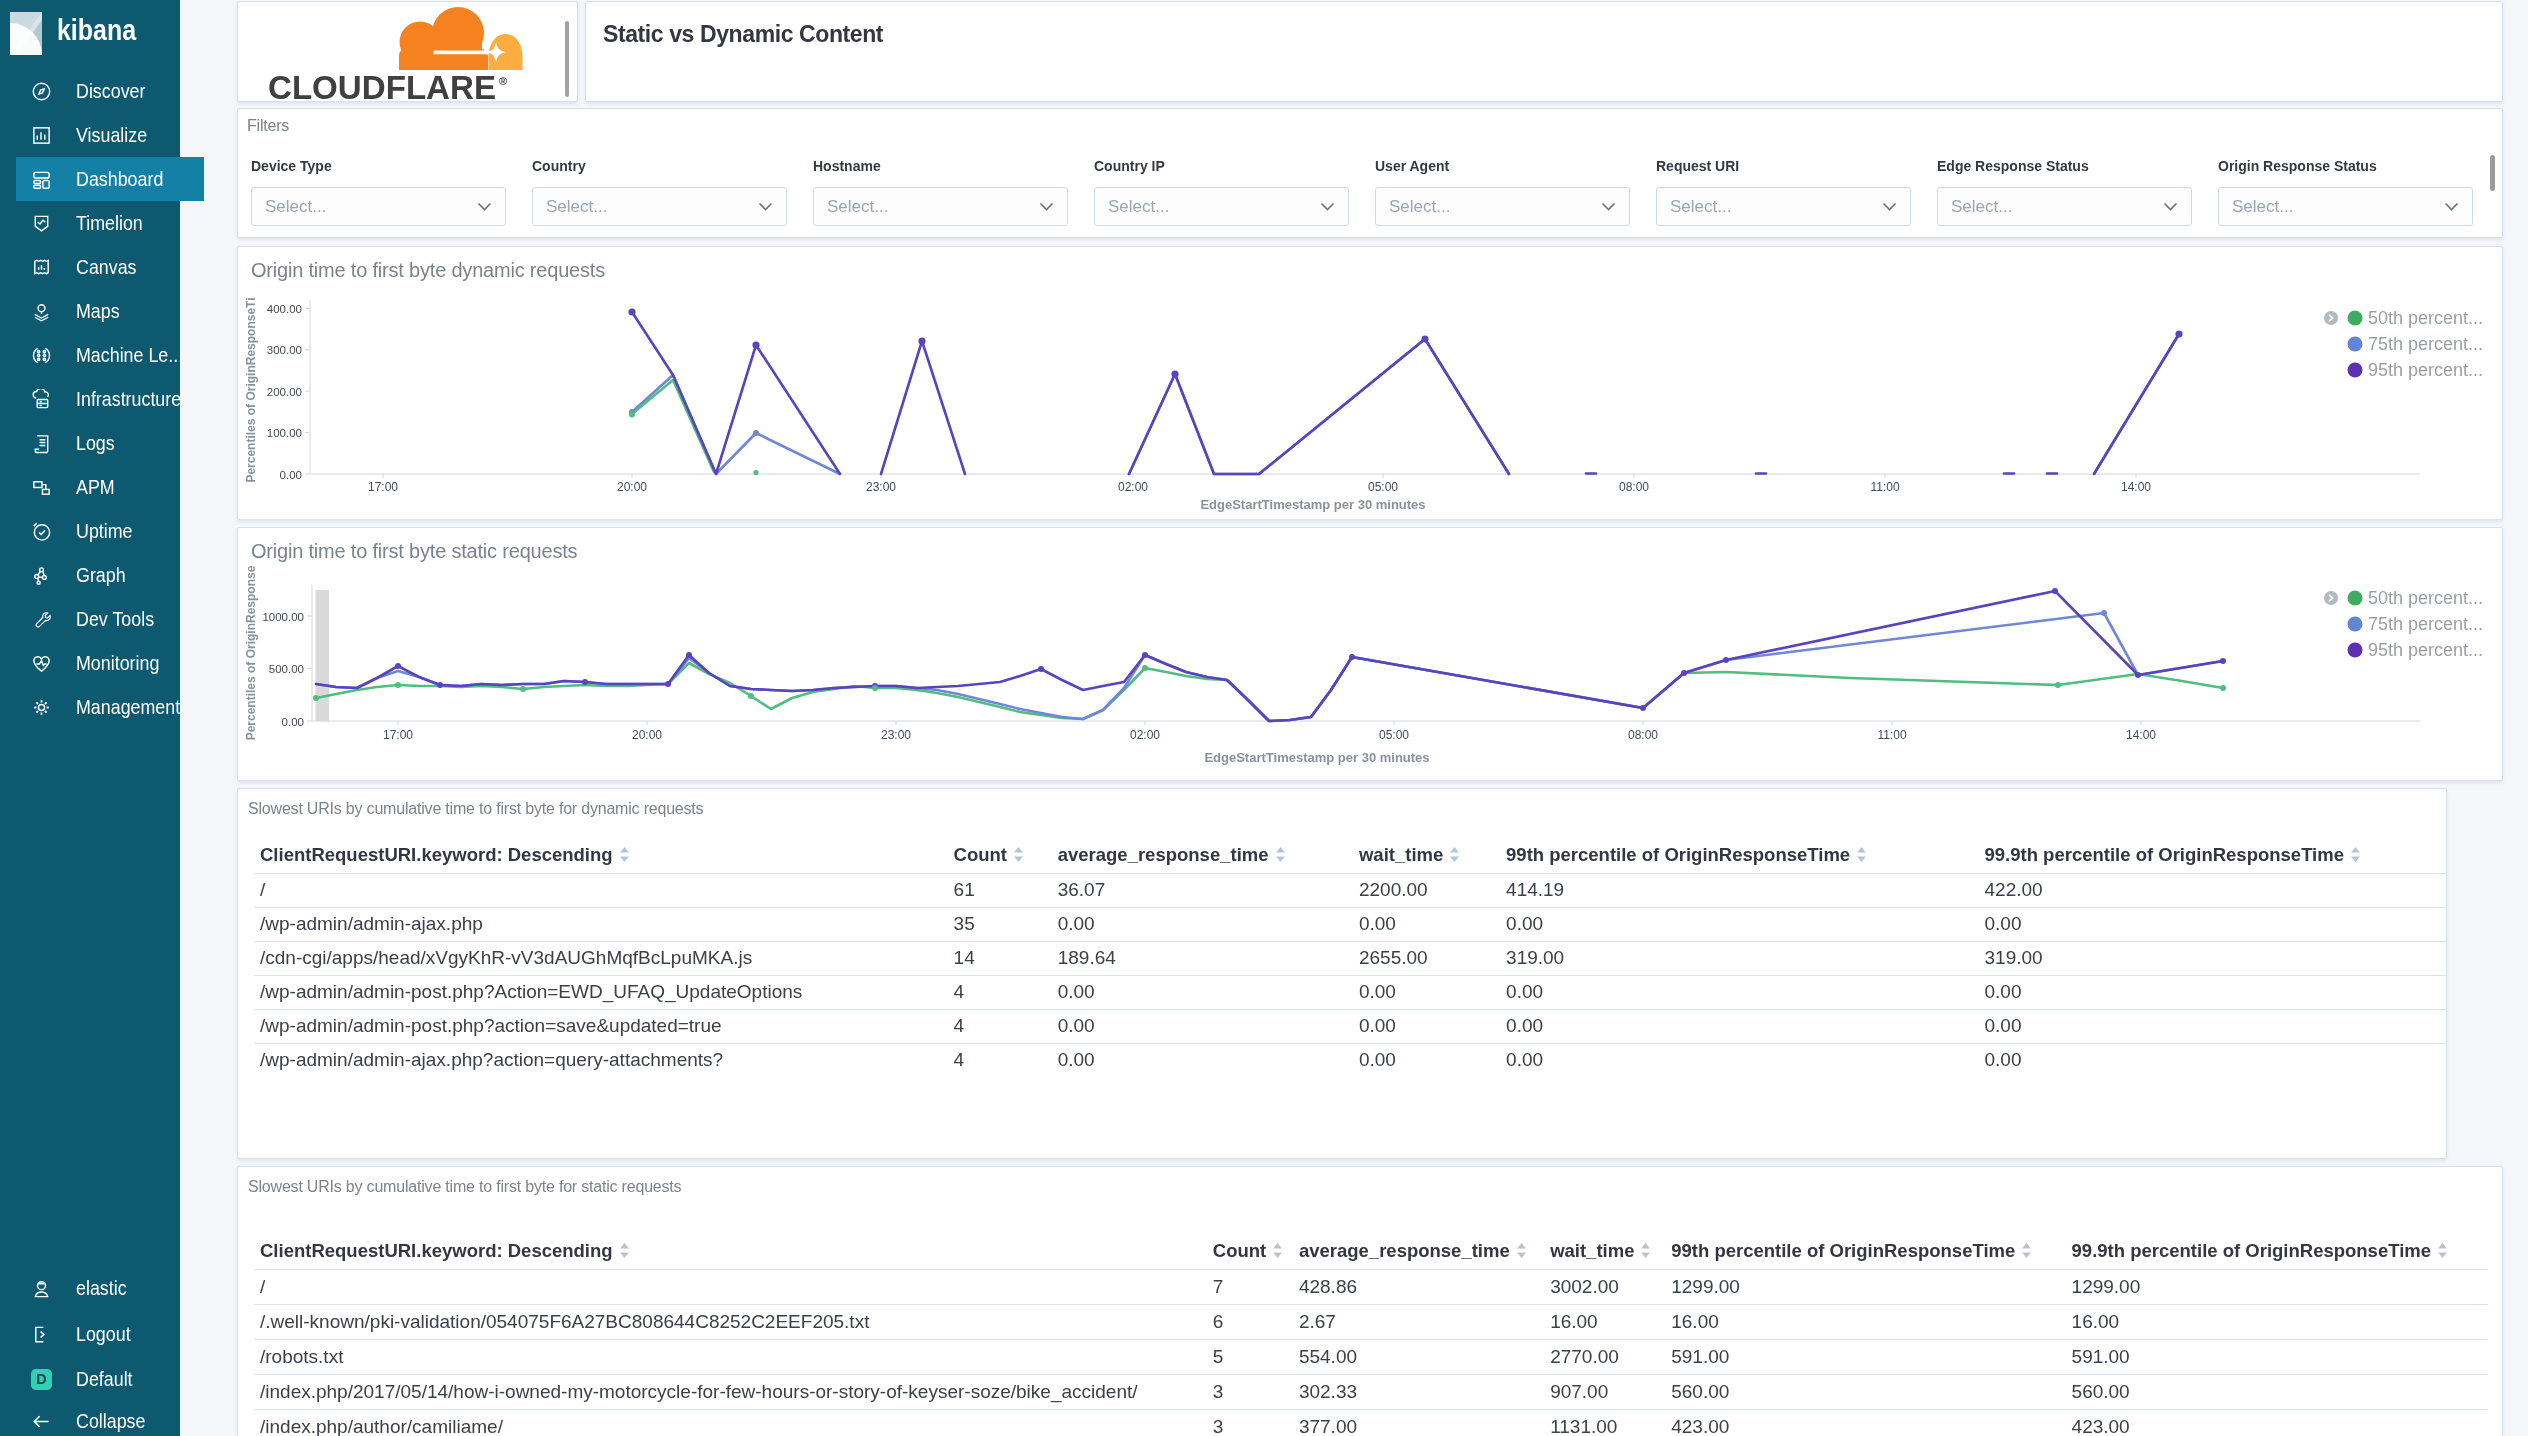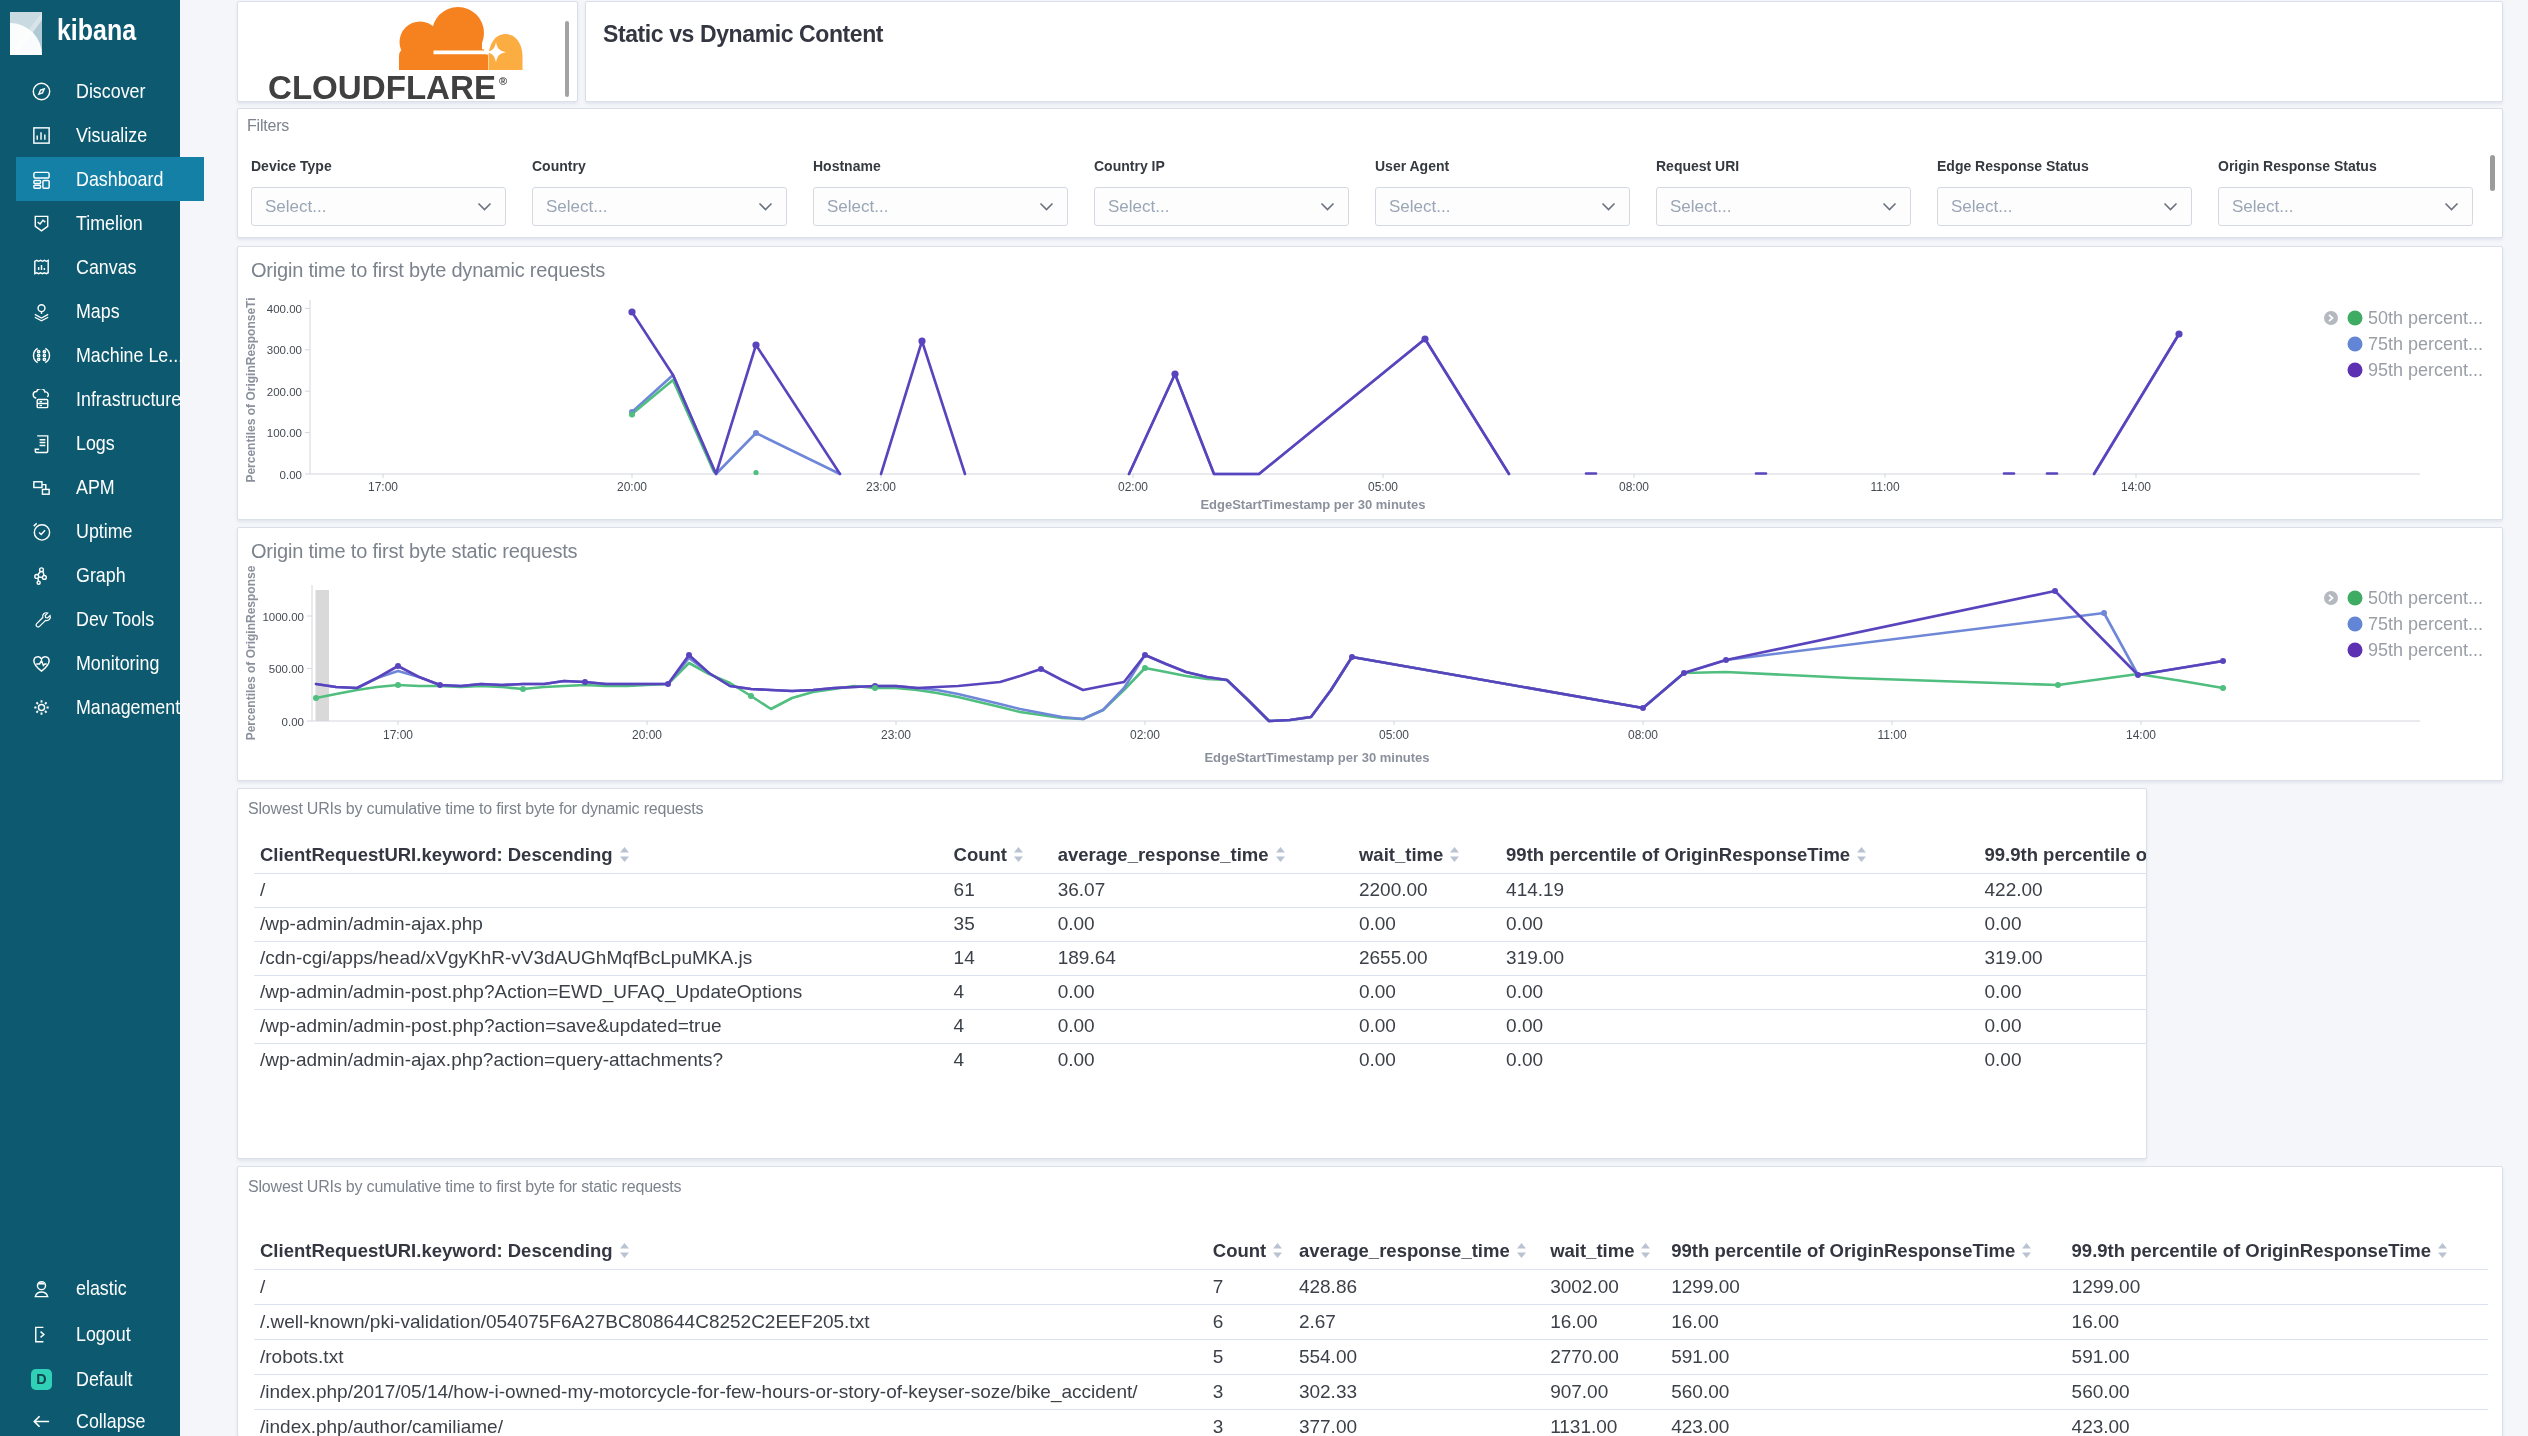--- a/index.html
+++ b/index.html
@@ -358,21 +358,21 @@
       <circle cx="2331" cy="598" r="7" fill="#b4b8bf"></circle>
       <path d="M2329 594.8 l3.5 3.2 l-3.5 3.2" stroke="#fff" stroke-width="1.7" fill="none"></path>
       <circle cx="2355" cy="598" r="7.5" fill="#3eac62"></circle>
       <text x="2368" y="604" font-size="18" fill="#9a9ea6">50th percent...</text>
       <circle cx="2355" cy="624" r="7.5" fill="#6285d6"></circle>
       <text x="2368" y="630" font-size="18" fill="#9a9ea6">75th percent...</text>
       <circle cx="2355" cy="650" r="7.5" fill="#5c32b2"></circle>
       <text x="2368" y="656" font-size="18" fill="#9a9ea6">95th percent...</text>
     </g>
   </svg>
-<div class="panel" style="left:237px;top:788px;width:1910px;height:371px;overflow:hidden">
+<div class="panel" style="left:237px;top:788px;width:2210px;height:371px;overflow:hidden">
     <div class="ptitle" style="left:10px;top:11px">Slowest URIs by cumulative time to first byte for dynamic requests</div>
     <div class="abs" style="left:16px;top:40px;width:2234px">
       <table class="kt" style="width:2234px">
         <colgroup>
           <col style="width:693px">
           <col style="width:104px">
           <col style="width:301px">
           <col style="width:147px">
           <col style="width:478px">
           <col style="width:509px">

